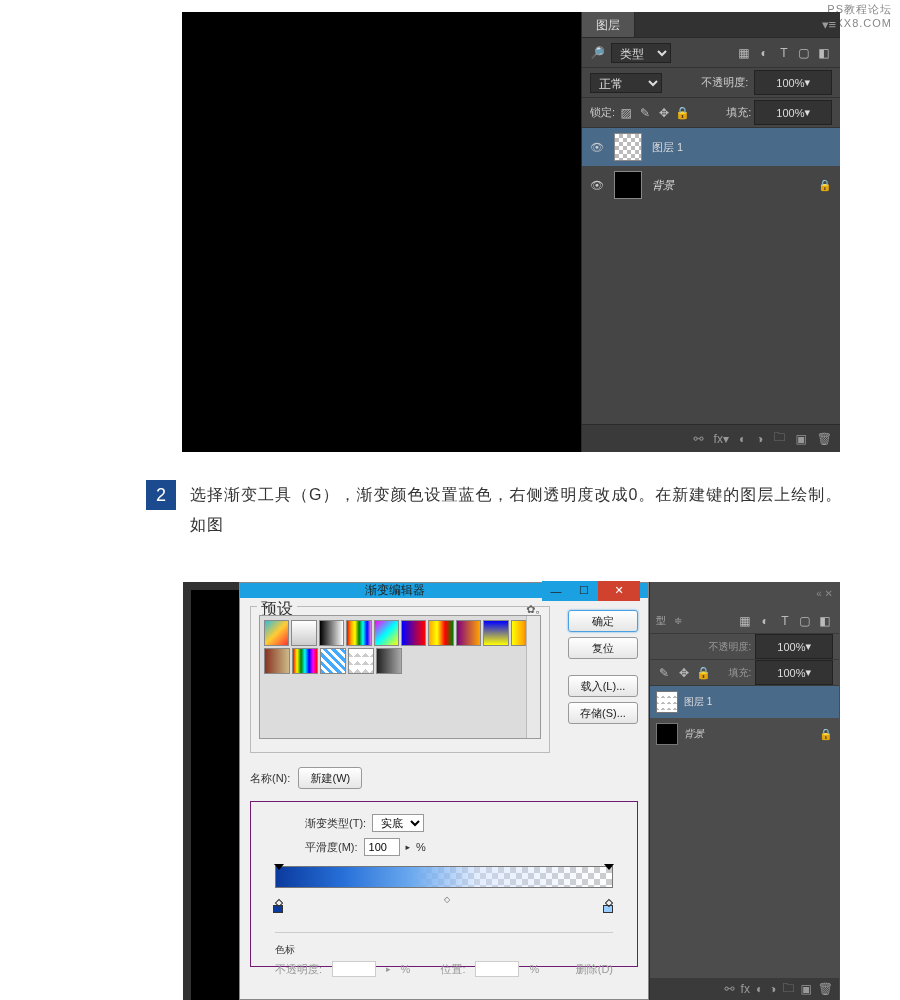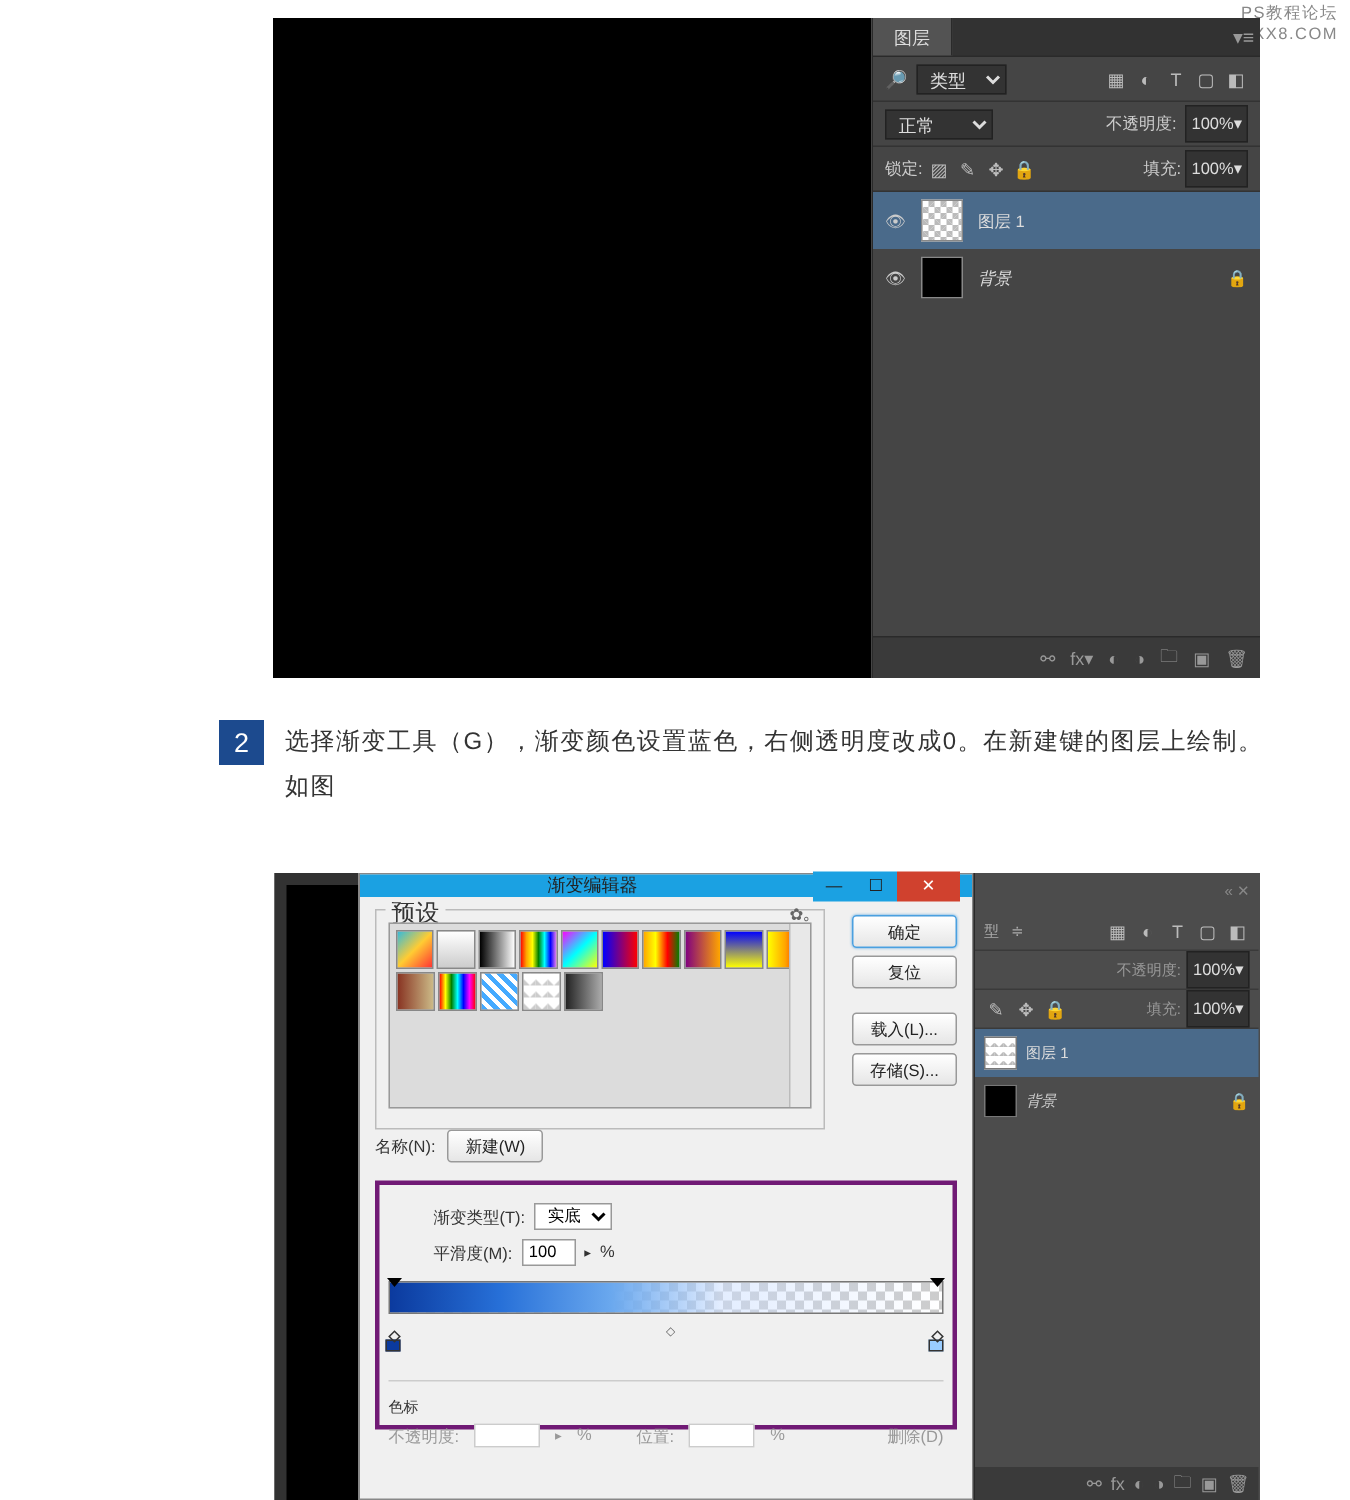--- a/index.html
+++ b/index.html
@@ -13,21 +13,21 @@
 .panel-tab{height:26px;display:flex;border-bottom:1px solid #2a2a2a;background:#323232}
 .tab-lbl{background:#535353;padding:5px 14px;font-size:12px;color:#ddd;border-right:1px solid #2a2a2a}
 .tab-menu{margin-left:auto;width:22px;display:flex;align-items:center;justify-content:center;color:#999;font-size:13px}
 .row1{height:30px;display:flex;align-items:center;padding:0 8px;border-bottom:1px solid #333;background:#454545;gap:4px}
 .search-ico{color:#ccc;font-size:12px;margin-right:2px}
 .sel{background:#333;border:1px solid #222;color:#ddd;font-size:12px;padding:2px 4px;height:20px}
 .sel.type{width:60px}
 .ico-sm{width:16px;height:14px;display:inline-flex;align-items:center;justify-content:center;color:#bbb;font-size:12px}
 .row2{height:30px;display:flex;align-items:center;padding:0 8px;border-bottom:1px solid #333;gap:6px}
 .row2-lbl{font-size:11px;color:#ccc}
-.val-box{background:#333;border:1px solid #222;color:#ddd;font-size:11px;padding:1px 3px;height:25px;display:inline-flex;align-items:center}
+.val-box{background:#333;border:1px solid #222;color:#ddd;font-size:11px;padding:1px 21px;height:25px;display:inline-flex;align-items:center}
 .row3{height:30px;display:flex;align-items:center;padding:0 8px;border-bottom:1px solid #333;gap:3px}
 .layer-item{height:38px;display:flex;align-items:center;padding:0 8px;gap:10px}
 .layer-item.sel-layer{background:#4a6a8a}
 .eye{color:#ccc;font-size:11px;width:14px}
 .thumb{width:28px;height:28px;border:1px solid #888}
 .thumb.transp{background-image:linear-gradient(45deg,#bbb 25%,transparent 25%),linear-gradient(-45deg,#bbb 25%,transparent 25%),linear-gradient(45deg,transparent 75%,#bbb 75%),linear-gradient(-45deg,transparent 75%,#bbb 75%);background-size:8px 8px;background-position:0 0,0 4px,4px -4px,-4px 0;background-color:#fff}
 .thumb.blk{background:#000}
 .lname{font-size:11px;color:#ddd}
 .lname.it{font-style:italic;font-family:serif}
 .lock-ico{margin-left:auto;color:#999;font-size:11px}
@@ -70,24 +70,24 @@
 .sw10{background:linear-gradient(to right,yellow,orange,red)}
 .sw11{background:linear-gradient(to right,#832,#cb8)}
 .sw12{background:linear-gradient(to right,red,yellow,green,cyan,blue,magenta,red)}
 .sw13{background:repeating-linear-gradient(45deg,#4af,#4af 3px,#fff 3px,#fff 6px)}
 .sw14{background-image:linear-gradient(45deg,#ccc 25%,transparent 25%),linear-gradient(-45deg,#ccc 25%,transparent 25%);background-size:8px 8px;background-color:#fff}
 .sw15{background:linear-gradient(to right,#222,#aaa)}
 .scroll-v{position:absolute;right:0;top:0;bottom:0;width:14px;background:#e8e8e8;border-left:1px solid #bbb}
 .btns-right{position:absolute;right:10px;top:12px;width:70px;display:flex;flex-direction:column;gap:5px}
 .win-btn{height:22px;background:linear-gradient(to bottom,#fff,#e6e6e6);border:1px solid #999;border-radius:3px;font-size:11px;color:#222;display:flex;align-items:center;justify-content:center}
 .win-btn.hl{border-color:#4aa0e0;box-shadow:0 0 2px #4aa0e0}
-.name-row{display:flex;align-items:center;gap:8px;}
+.name-row{display:flex;align-items:center;gap:8px;margin-top:14px}
 .fld-lbl{font-size:11px;color:#333}
 .txt-input{flex:1;height:20px;background:#fff;border:1px solid #999;padding:0 6px;font-size:11px;color:#333}
-.gtype-group{border:3px solid #701a75;padding:12px 6px 8px;margin-top:12px;height:166px;position:relative}
+.gtype-group{border:1px solid #701a75;padding:12px 24px 8px;margin-top:12px;height:166px;position:relative}
 .gt-row{display:flex;align-items:center;gap:6px;font-size:11px;color:#333;margin-bottom:6px}
 .mini-sel{height:18px;border:1px solid #999;background:#fff;font-size:11px;padding:0 4px}
 .grad-bar-wrap{margin-top:10px;position:relative;height:44px}
 .op-stop{position:absolute;top:-2px;width:10px;height:10px}
 .op-stop::before{content:"";position:absolute;top:0;left:0;border-left:5px solid transparent;border-right:5px solid transparent;border-top:6px solid #000}
 .grad-bar{height:22px;border:1px solid #777;margin:8px 0 0;background:linear-gradient(to right,#0b3a9e 0%,#2770d8 20%,#6aa8ee 40%,rgba(200,220,255,0.5) 60%,transparent 100%),repeating-conic-gradient(#ccc 0% 25%,#fff 0% 50%);background-size:100% 100%,12px 12px}
 .col-stop{position:absolute;bottom:-4px;width:12px;height:14px}
 .col-stop .diamond{width:6px;height:6px;transform:rotate(45deg);border:1px solid #333;margin:0 auto}
 .col-stop .box{width:10px;height:8px;border:1px solid #333;margin-top:-1px}
 .cs-blue .box{background:#0b3a9e}

